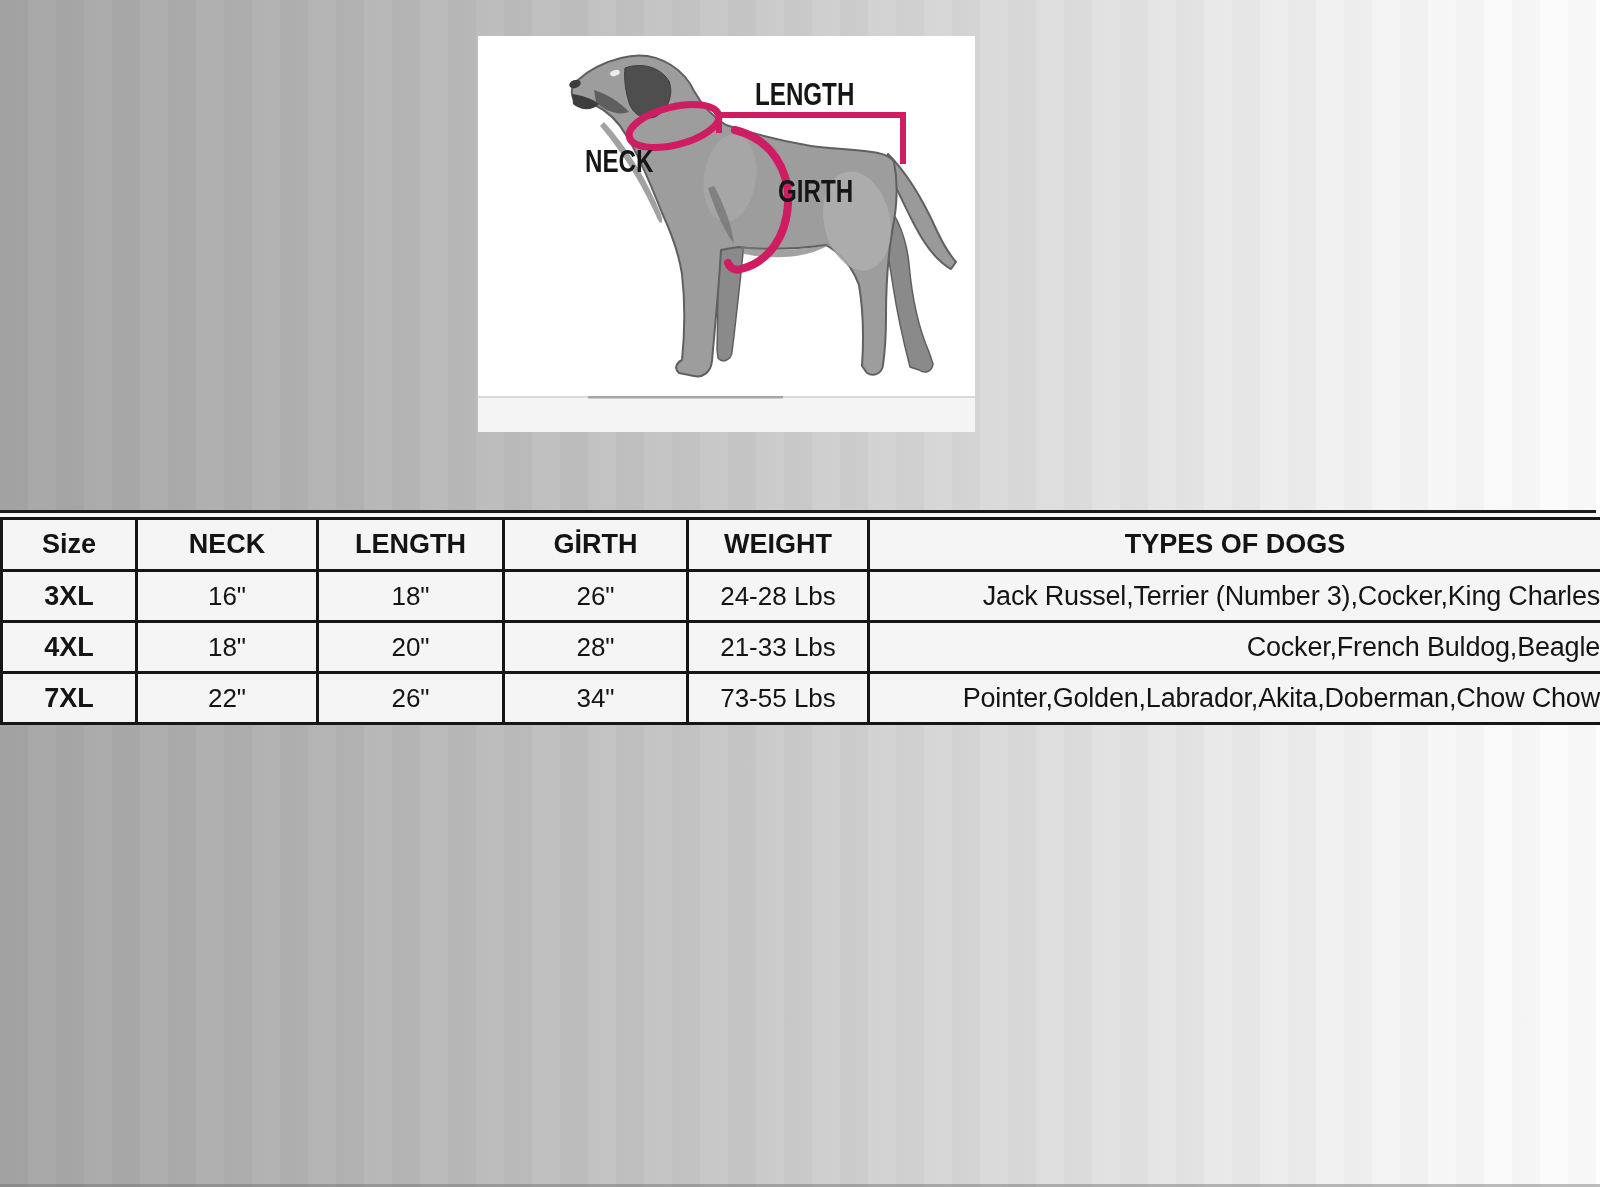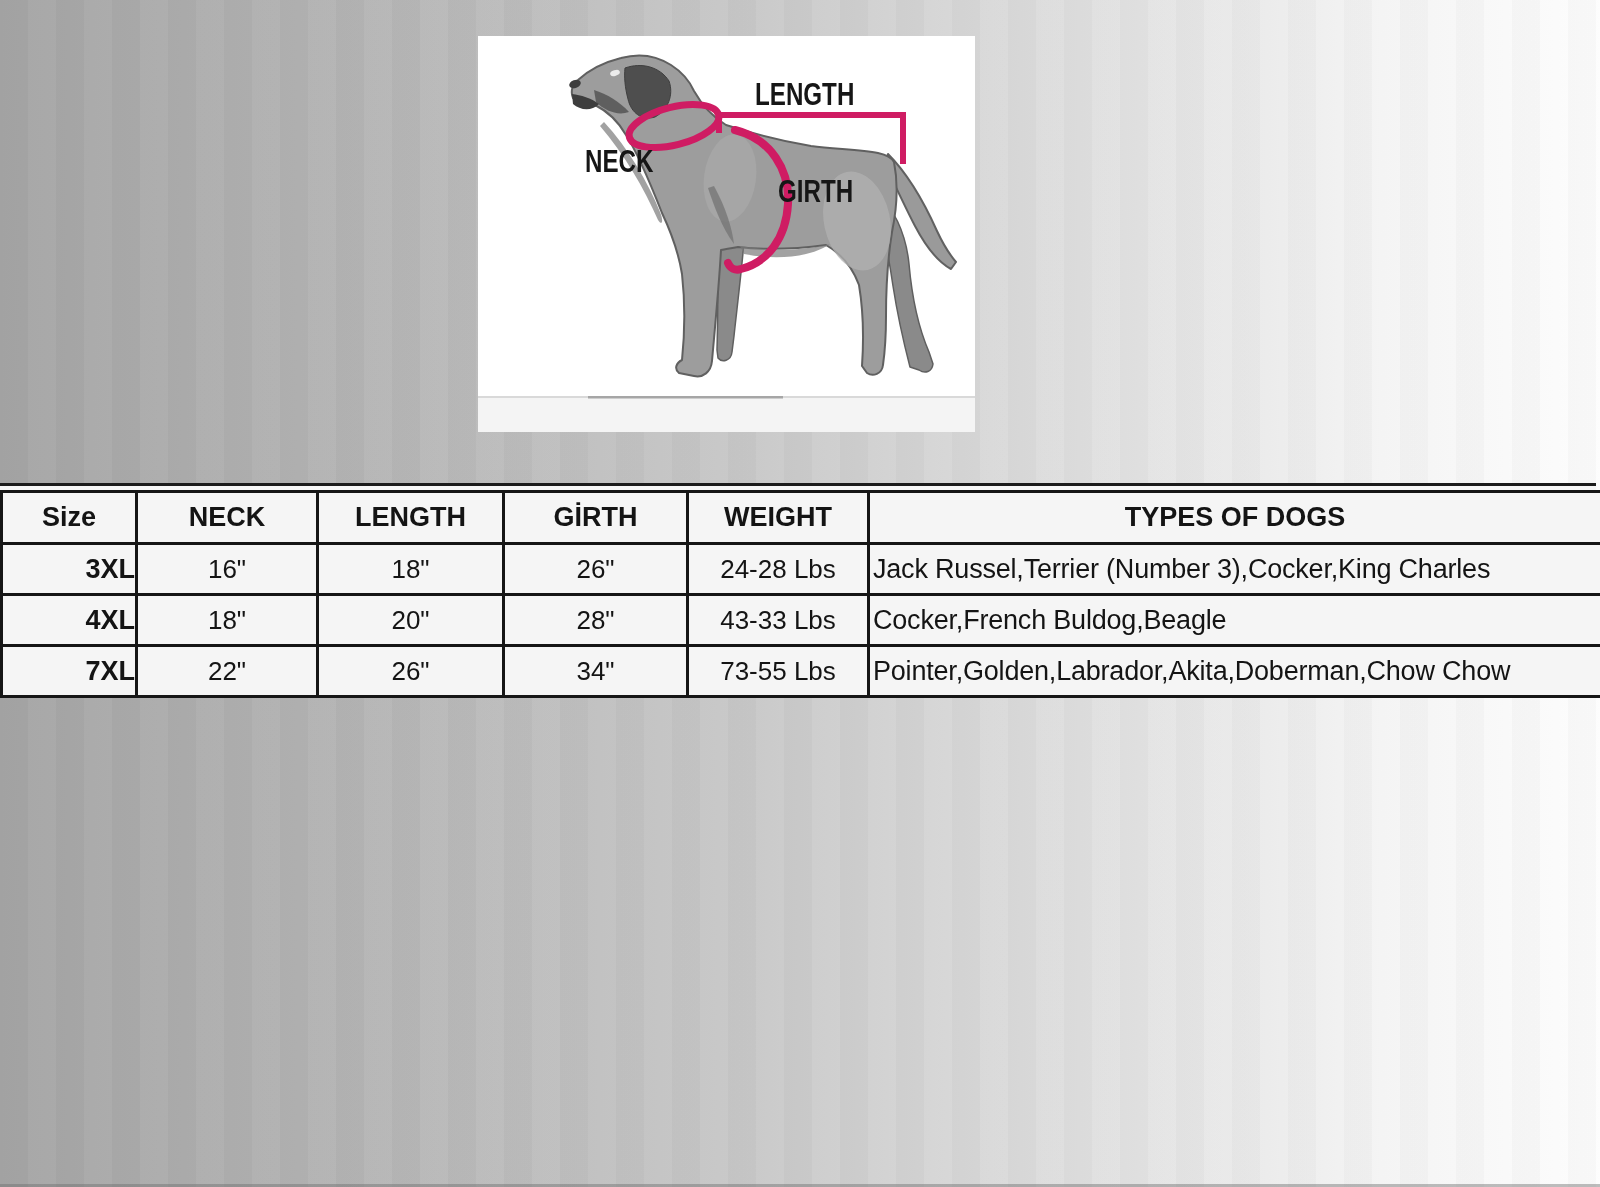--- a/index.html
+++ b/index.html
@@ -13,35 +13,35 @@
   
   .screen::before{
     content:"";position:absolute;inset:0;pointer-events:none;
     background:repeating-linear-gradient(90deg,rgba(0,0,0,.018) 0 28px,rgba(255,255,255,.022) 28px 56px);
   }
   .dog-card{
     position:absolute;left:478px;top:36px;width:497px;height:396px;
     background:#ffffff;
   }
   .dog-card svg{display:block;}
-  .table-block{position:absolute;left:0;top:483px;width:1596px;border-radius:24px;}
+  .table-block{position:absolute;left:0;top:510px;width:1596px;border-radius:24px;}
   .table-topline{height:3px;background:#1c1c1c;}
   .table-topgap{height:4px;background:#f7f7f7;}
   table.size-table{
     width:1600px;border-collapse:collapse;table-layout:fixed;
     background:#f5f5f5;
   }
   .size-table th,.size-table td{
     border:3px solid #161616;text-align:center;color:#141414;
     padding:0;overflow:hidden;white-space:nowrap;
   }
   .size-table th{font-size:27px;font-weight:bold;height:49px;}
   .size-table td{font-size:26px;height:48px;}
-  .size-table td.c-size{font-weight:bold;font-size:27px;text-align:right;}
-  .size-table td.c-types{text-align:left;font-size:27px;padding-left:3px;letter-spacing:-0.2px;}
+  .size-table td.c-size{font-weight:bold;font-size:27px;}
+  .size-table td.c-types{text-align:right;font-size:27px;padding-left:3px;letter-spacing:-0.2px;}
   .bottom-edge{position:absolute;left:0;bottom:0;width:1600px;height:3px;background:rgba(110,110,110,.45);}
 </style>
 </head>
 <body>
 
 <div class="screen">
 
   <div class="dog-card">
     <svg width="497" height="396" viewBox="0 0 497 396" xmlns="http://www.w3.org/2000/svg">
 
@@ -115,21 +115,21 @@
           <td>18"</td>
           <td>26"</td>
           <td>24-28 Lbs</td>
           <td class="c-types">Jack Russel,Terrier (Number 3),Cocker,King Charles</td>
         </tr>
         <tr>
           <td class="c-size">4XL</td>
           <td>18"</td>
           <td>20"</td>
           <td>28"</td>
-          <td>43-33 Lbs</td>
+          <td>21-33 Lbs</td>
           <td class="c-types">Cocker,French Buldog,Beagle</td>
         </tr>
         <tr>
           <td class="c-size">7XL</td>
           <td>22"</td>
           <td>26"</td>
           <td>34"</td>
           <td>73-55 Lbs</td>
           <td class="c-types">Pointer,Golden,Labrador,Akita,Doberman,Chow Chow</td>
         </tr>

